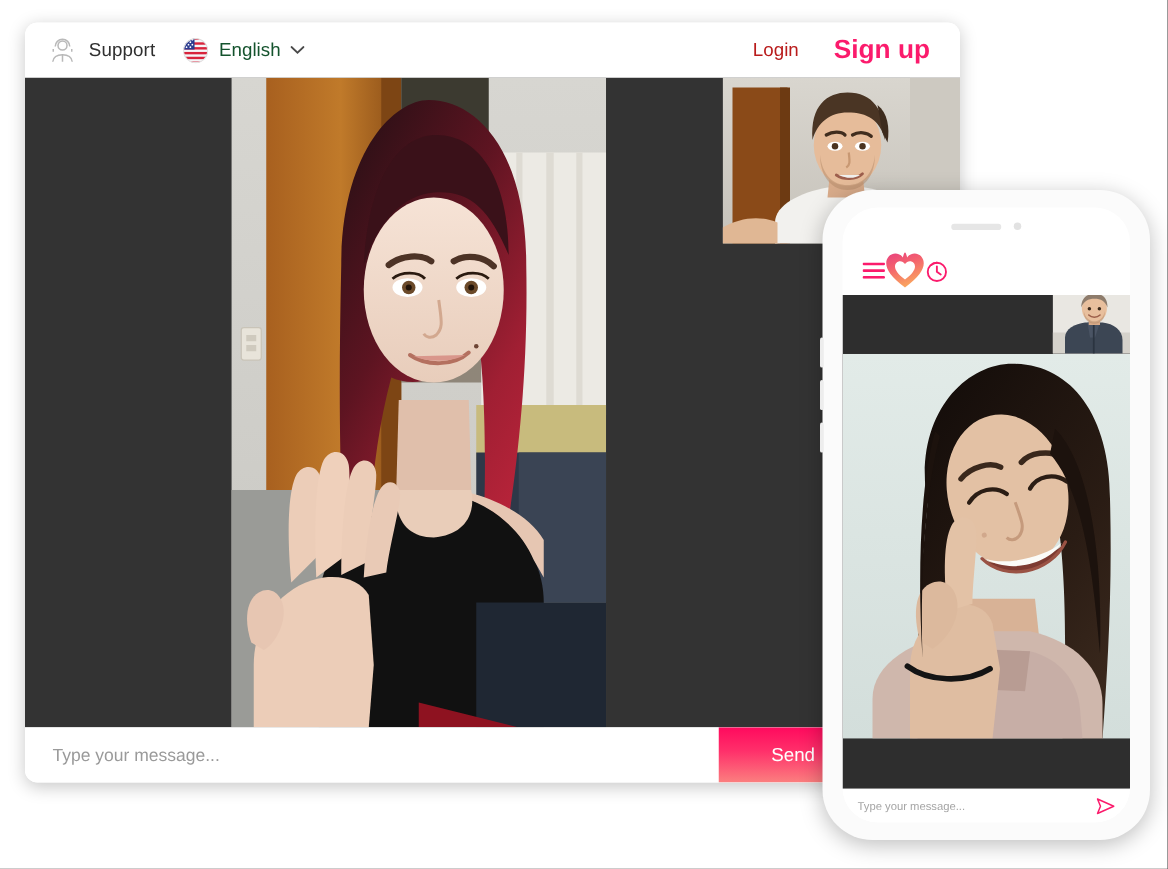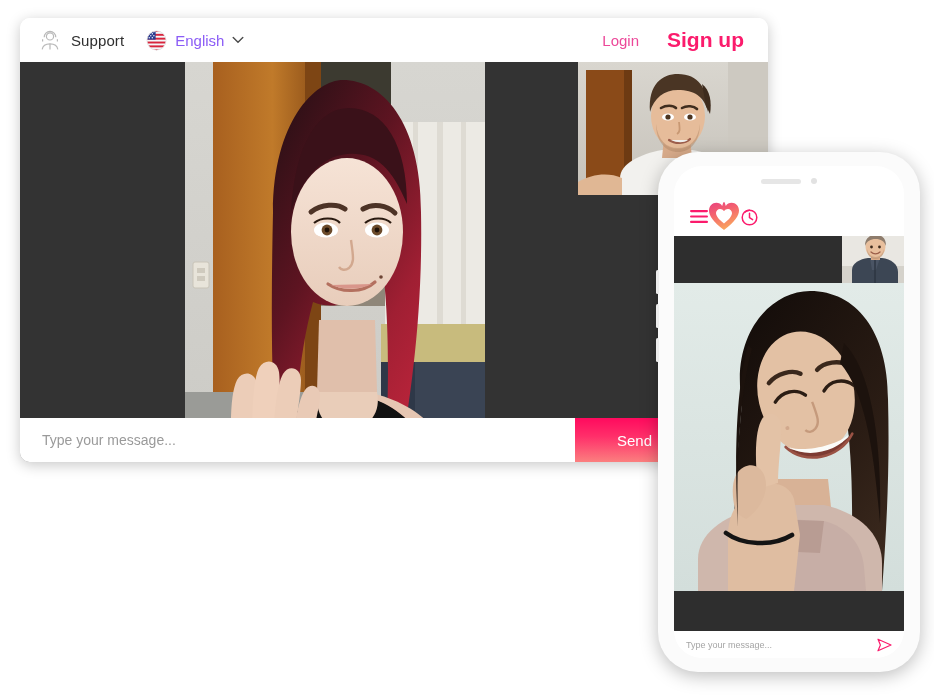--- a/index.html
+++ b/index.html
@@ -12,21 +12,21 @@
     overflow: hidden;
     position: relative;
   }
 
   
   .desktop-window {
     position: absolute;
     left: 20px;
     top: 18px;
     width: 748px;
-    height: 444px;
+    height: 608px;
     background: #ffffff;
     border-radius: 10px;
     box-shadow: 0 3px 14px rgba(0,0,0,0.22);
     overflow: hidden;
   }
 
   
   .dtop-bar {
     position: absolute;
     left: 0; top: 0;
@@ -44,26 +44,26 @@
   .support-group { display: flex; align-items: center; gap: 9px; }
   .support-icon { width: 24px; height: 24px; display: block; }
   .support-label {
     font-size: 15px;
     color: #2f2f2f;
     letter-spacing: .1px;
   }
 
   .lang-group { display: flex; align-items: center; gap: 8px; cursor: pointer; }
   .flag-icon { width: 21px; height: 21px; display: block; border-radius: 50%; }
-  .lang-label { font-size: 15px; color: #8b5cf6; }
+  .lang-label { font-size: 15px; color: #14532d; }
   .chev { width: 12px; height: 8px; display: block; }
 
   .login-link {
     font-size: 15px;
-    color: #ec4899;
+    color: #b91c1c;
     text-decoration: none;
     cursor: pointer;
   }
   .signup-link {
     font-size: 21px;
     color: #fb1b6c;
     font-weight: bold;
     text-decoration: none;
     cursor: pointer;
   }

